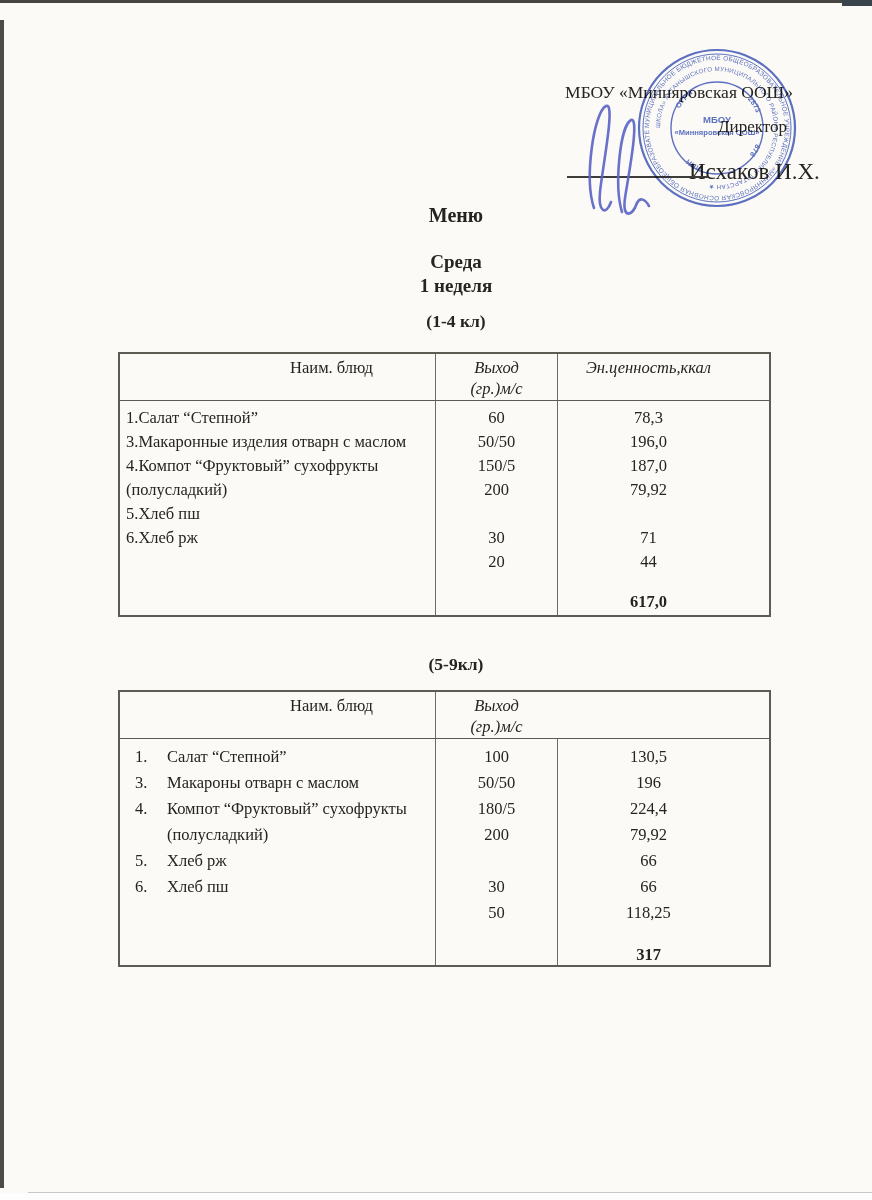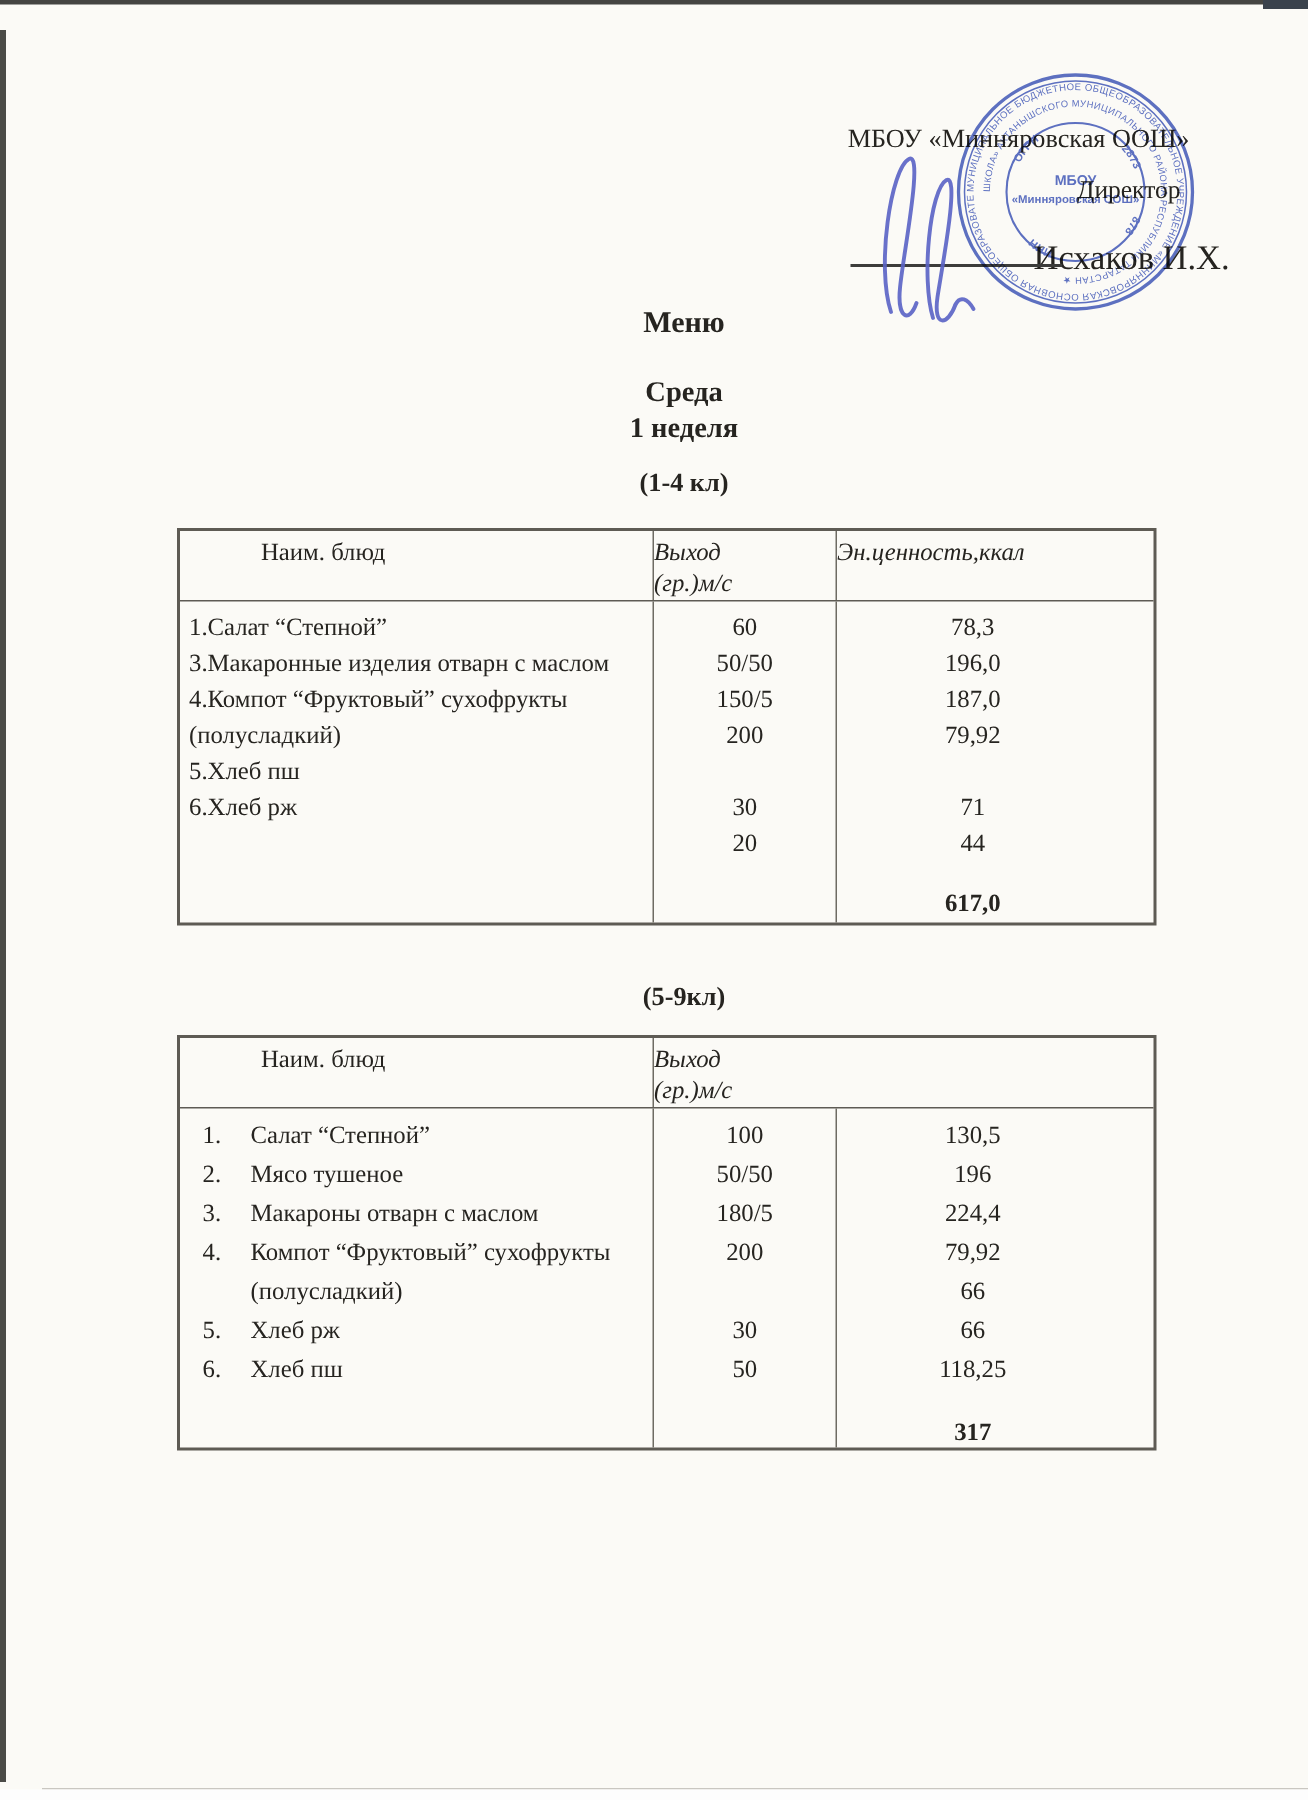--- a/index.html
+++ b/index.html
@@ -28,21 +28,21 @@
   .t-menu{top:204px;font-size:20px;}
   .t-day{top:251px;font-size:19px;}
   .t-week{top:275px;font-size:19px;}
   .t-grade1{top:311px;font-size:17.5px;}
   .t-grade2{top:654px;font-size:17.5px;}
   
   .menu-table{position:absolute;left:118px;width:653px;border:2px solid #5e5b54;box-sizing:border-box;background:transparent;}
   .mt1{top:352px;}
   .mt2{top:690px;}
   .thead{display:grid;grid-template-columns:315px 122px 1fr;border-bottom:1.8px solid #5e5b54;min-height:46px;}
-  .th{font-size:16.5px;line-height:21px;padding-top:3px;}
+  .th{font-size:16.5px;line-height:21px;padding-top:3px;text-align:center;}
   .th-name span{position:relative;left:54px;}
   .th-kcal{padding-right:30px;}
   .th + .th{border-left:1.6px solid #6e6b63;font-style:italic;}
   .tbody{display:grid;grid-template-columns:315px 122px 1fr;}
   .td + .td{border-left:1.6px solid #6e6b63;}
   .mt1 .tbody{height:214px;}
   .mt2 .tbody{height:226px;}
   .td{padding-top:5px;box-sizing:border-box;overflow:hidden;}
   .line{height:24px;line-height:24px;font-size:16.5px;white-space:nowrap;}
   .mt2 .line{height:26px;line-height:26px;}
@@ -160,21 +160,20 @@
   <div class="thead">
     <div class="th th-name"><span>Наим. блюд</span></div>
     <div class="th">
       <div>Выход</div>
       <div>(гр.)м/с</div>
     </div>
   </div>
   <div class="tbody">
     <div class="td name-cell">
       <div class="line"><span class="num">1.</span><span>Салат “Степной”</span></div>
-      <div class="line"><span class="num">2.</span><span>Мясо тушеное</span></div>
       <div class="line"><span class="num">3.</span><span>Макароны отварн с маслом</span></div>
       <div class="line"><span class="num">4.</span><span>Компот “Фруктовый” сухофрукты</span></div>
       <div class="line"><span class="num"></span><span>(полусладкий)</span></div>
       <div class="line"><span class="num">5.</span><span>Хлеб рж</span></div>
       <div class="line"><span class="num">6.</span><span>Хлеб пш</span></div>
     </div>
     <div class="td val-cell">
       <div class="line">100</div>
       <div class="line">50/50</div>
       <div class="line">180/5</div>

